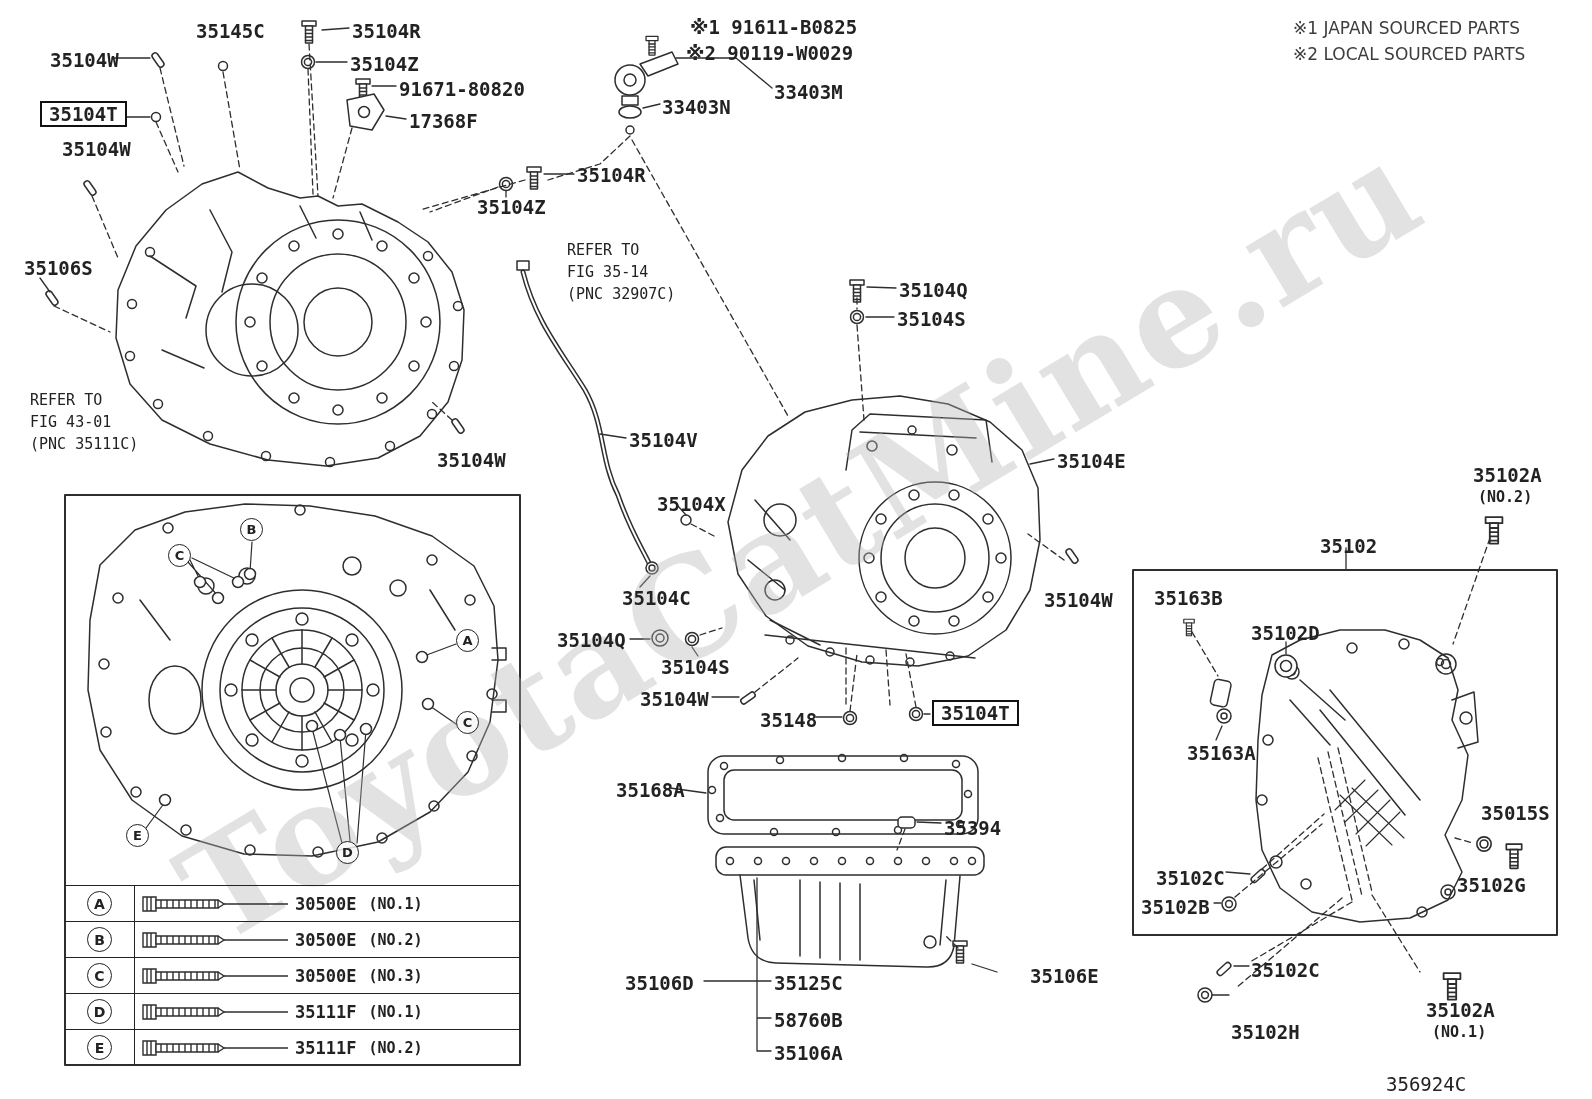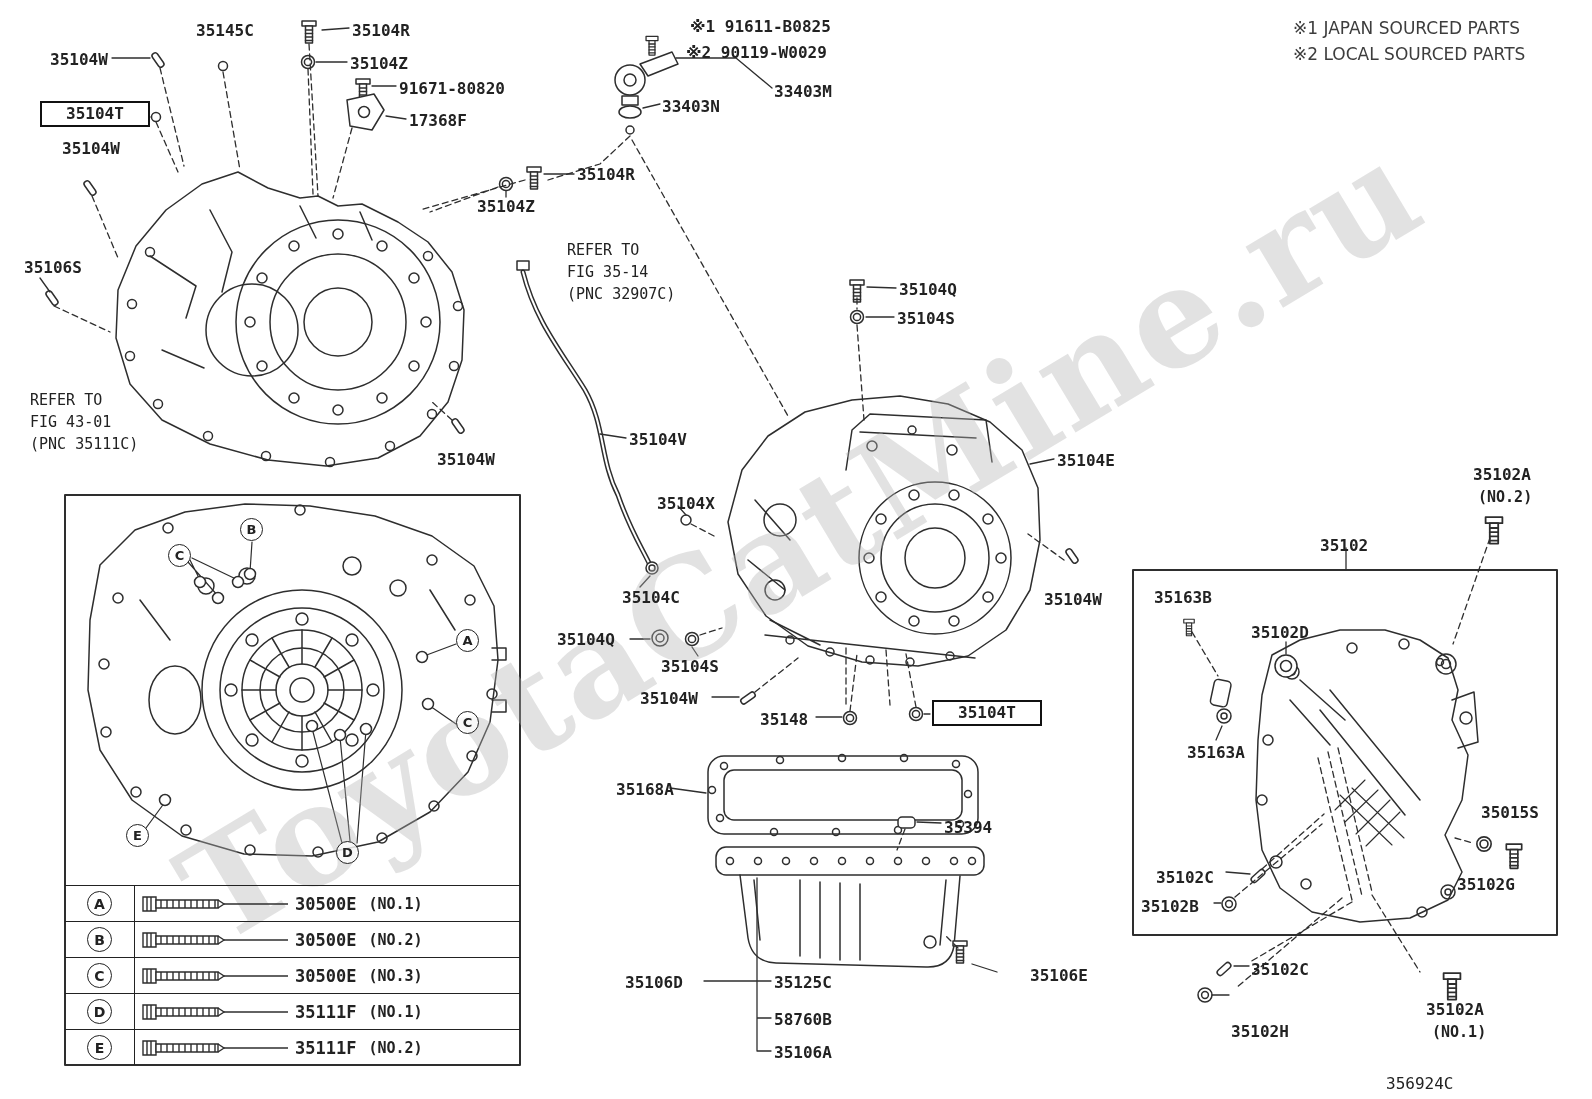--- a/index.html
+++ b/index.html
@@ -3,22 +3,22 @@
 <meta charset="utf-8">
 <style>
   *{box-sizing:border-box;margin:0;padding:0}
   body{background:#fff}
   #stage{position:relative;width:1592px;height:1099px;background:#fff;overflow:hidden;
          font-family:"DejaVu Sans Mono","DejaVu Sans",monospace;color:#222}
   .art{position:absolute;left:0;top:0;z-index:1}
   .watermark{position:absolute;z-index:2;left:-30px;top:460px;width:1660px;text-align:center;
              font-family:"DejaVu Serif",serif;font-weight:bold;font-size:138px;letter-spacing:2px;
              color:rgba(178,178,178,0.38);transform:rotate(-31deg);white-space:nowrap;pointer-events:none}
-  .pl{position:absolute;z-index:3;font-weight:bold;font-size:16px;line-height:20px;white-space:nowrap}
-  .pl.boxed{border:2.5px solid #111;padding:1px 24px;background:#fff}
+  .pl{position:absolute;z-index:3;font-weight:bold;font-size:19px;line-height:20px;white-space:nowrap}
+  .pl.boxed{border:2.5px solid #111;padding:1px 7px;background:#fff}
   .pl.sm{font-size:15px}
   .refer{position:absolute;z-index:3;font-weight:normal;font-size:15px;line-height:22px;white-space:nowrap}
   .note{position:absolute;z-index:3;font-family:"DejaVu Sans",sans-serif;font-size:17px;color:#3d3d3d;white-space:nowrap}
   .callout{position:absolute;z-index:3;width:23px;height:23px;border:1.7px solid #222;border-radius:50%;
            display:flex;align-items:center;justify-content:center;background:rgba(255,255,255,0.75);
            font-family:"DejaVu Sans",sans-serif;font-size:13px;font-weight:bold}
   .legend{position:absolute;z-index:3;left:65px;top:885px;width:455px;height:180px;background:transparent}
   .lrow{display:flex;height:36px;border-top:1.6px solid #222}
   .lkey{width:70px;border-right:1.6px solid #222;display:flex;align-items:center;justify-content:center}
   .ccirc{width:25px;height:25px;border:1.8px solid #222;border-radius:50%;display:flex;align-items:center;

